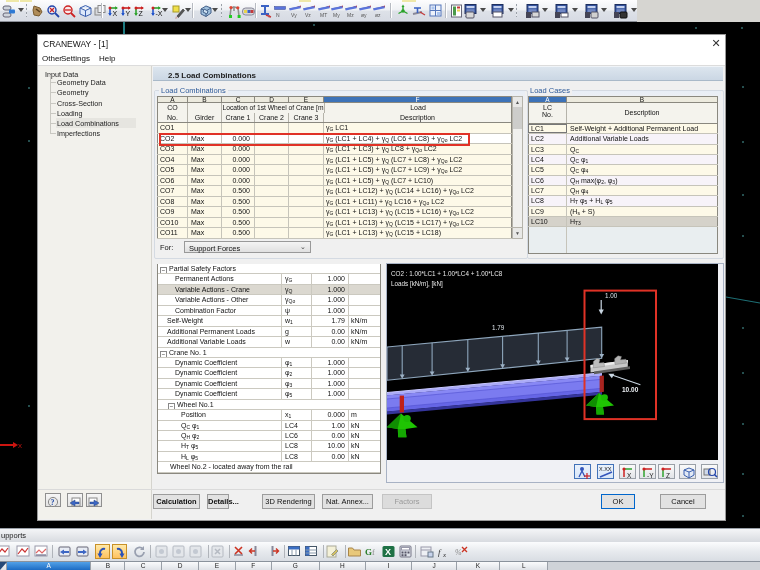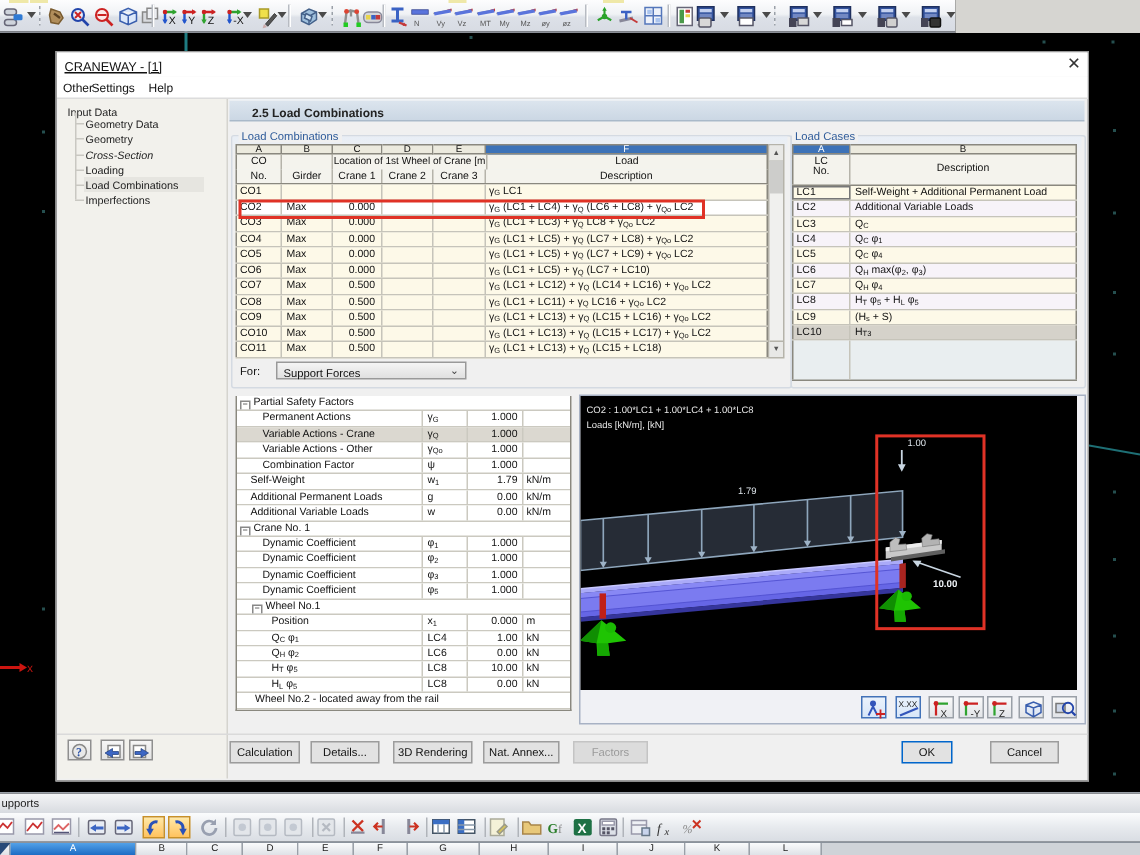--- a/index.html
+++ b/index.html
@@ -6,21 +6,21 @@
  font-family:"Liberation Sans",sans-serif;-webkit-font-smoothing:antialiased;}
 .abs{position:absolute;}
 #topbar{left:0;top:0;width:637px;height:21px;
  background:linear-gradient(#fdfdfe,#f0f2f5 45%,#dde1e8 55%,#d7dbe3);border-bottom:1px solid #8a8e96;}
 #topbarR{left:637px;top:0;width:123px;height:22px;background:#d6d5d1;}
 .vsep{position:absolute;top:3px;width:1px;height:15px;background:#b7bbc2;border-right:1px solid #fff;}
 .vsepd{position:absolute;top:4px;width:1px;height:13px;background:repeating-linear-gradient(#9aa0a8 0 2px,#e8eaee 2px 4px);}
 .dd{position:absolute;top:8px;width:0;height:0;border-left:3px solid transparent;border-right:3px solid transparent;border-top:4px solid #4a4a4a;}
 #dlg{left:37px;top:34px;width:689px;height:487px;background:#f0f0f0;border:1px solid #9a9a9a;box-sizing:border-box;}
 #dlgtitle{left:0;top:0;width:687px;height:16px;background:#fff;}
-#dlgtitle span{position:absolute;left:5px;top:3.5px;font-size:8.5px;color:#111;text-decoration:underline;}
+#dlgtitle span{position:absolute;left:5px;top:3.5px;font-size:8.5px;color:#111;}
 #dlgx{left:670px;top:1px;width:16px;height:14px;font-size:11px;color:#333;text-align:center;line-height:14px;}
 #dlgmenu{left:0;top:16px;width:687px;height:15px;background:#fff;font-size:8px;color:#111;}
 #dlgmenu span{position:absolute;top:2.5px;}
 #menusep{left:0;top:30px;width:687px;height:1px;background:#dcdcdc;}
 #tree{left:1px;top:31px;width:112px;height:453px;background:#f2f1ec;font-size:7.2px;color:#222;}
 #treesep{left:113px;top:31px;width:1px;height:453px;background:#d5d4ce;}
 #hdrband{left:115px;top:31px;width:570px;height:15px;background:linear-gradient(#dce5ee,#cbd7e4);border-top:1px solid #f0f4f8;border-bottom:1px solid #a9b9c9;box-sizing:border-box;}
 #hdrband span{position:absolute;left:15px;top:3.5px;font-size:8px;font-weight:600;color:#222;}
 .grplbl{font-size:7.5px;color:#2d5a99;}
 .btn{position:absolute;height:15px;background:#e2e2e2;border:1px solid #9c9c9c;box-sizing:border-box;
@@ -294,21 +294,21 @@
   <div class="abs" style="left:11px;top:9px;width:1px;height:58px;background:#c9c8c2;"></div>
   <div class="abs" style="left:11px;top:16px;width:6px;height:1px;background:#c9c8c2;"></div>
   <div class="abs" style="left:11px;top:26px;width:6px;height:1px;background:#c9c8c2;"></div>
   <div class="abs" style="left:11px;top:36.5px;width:6px;height:1px;background:#c9c8c2;"></div>
   <div class="abs" style="left:11px;top:47px;width:6px;height:1px;background:#c9c8c2;"></div>
   <div class="abs" style="left:11px;top:57px;width:6px;height:1px;background:#c9c8c2;"></div>
   <div class="abs" style="left:11px;top:67px;width:6px;height:1px;background:#c9c8c2;"></div>
   <div class="abs" style="left:17px;top:52px;width:80px;height:10px;background:#e6e5e0;"></div>
   <span class="abs" style="left:18px;top:12px;">Geometry Data</span>
   <span class="abs" style="left:18px;top:22.3px;">Geometry</span>
-  <span class="abs" style="left:18px;top:32.5px;font-style:italic;">Cross-Section</span>
+  <span class="abs" style="left:18px;top:32.5px;">Cross-Section</span>
   <span class="abs" style="left:18px;top:42.8px;">Loading</span>
   <span class="abs" style="left:18px;top:53px;">Load Combinations</span>
   <span class="abs" style="left:18px;top:63.3px;">Imperfections</span>
  </div>
  <div id="treesep" class="abs"></div>
  <div id="hdrband" class="abs">
         <span>2.5 Load Combinations</span>
       </div>
 
  <div class="abs" style="left:116px;top:55px;width:372px;height:167px;border:1px solid #d4dae2;border-radius:2px;"></div>
@@ -713,22 +713,22 @@
             <text x="4.6" y="8.8" font-size="8" font-weight="bold" fill="#2a52a8" font-family="Liberation Serif">?</text>
           </svg></div>
         <div style="position:absolute;left:29px;top:458px;width:16px;height:14px;background:linear-gradient(#f6f6f6,#e3e3e3);border:1px solid #8f8f8f;box-sizing:border-box;"><svg width="14" height="12">
             <rect x="4" y="2" width="8" height="8" fill="#fff" stroke="#888"></rect>
             <path d="M2,7 l5,-3 v2 h4 v2 h-4 v2 z" fill="#3c66c4" stroke="#23407e" stroke-width="0.5"></path>
           </svg></div>
         <div style="position:absolute;left:48px;top:458px;width:16px;height:14px;background:linear-gradient(#f6f6f6,#e3e3e3);border:1px solid #8f8f8f;box-sizing:border-box;"><svg width="14" height="12">
             <rect x="2" y="2" width="8" height="8" fill="#fff" stroke="#888"></rect>
             <path d="M12,7 l-5,-3 v2 h-4 v2 h4 v2 z" fill="#3c66c4" stroke="#23407e" stroke-width="0.5"></path>
           </svg></div>
-        <div class="btn" style="left:115px;top:459px;width:47px;">Calculation</div>
-        <div class="btn" style="left:169px;top:459px;width:46px;">Details...</div>
+        <div class="btn" style="left:115px;top:459px;width:47px;font-weight:bold;">Calculation</div>
+        <div class="btn" style="left:169px;top:459px;width:22px;font-weight:bold;">Details...</div>
         <div class="btn" style="left:224px;top:459px;width:53px;">3D Rendering</div>
         <div class="btn" style="left:284px;top:459px;width:51px;">Nat. Annex...</div>
         <div class="btn" style="left:344px;top:459px;width:50px;background:#dcdcdc;border-color:#c4c4c4;color:#9a9a9a;">Factors</div>
         <div class="btn" style="left:563px;top:459px;width:34px;border-color:#0066cc;">OK</div>
         <div class="btn" style="left:622px;top:459px;width:46px;">Cancel</div>
       </div>
 </div>
 
 <div id="botpanel" class="abs" style="left:0;top:528px;width:760px;height:42px;">
       <div style="position:absolute;left:0;top:0;width:760px;height:14px;background:linear-gradient(#f4f5f7,#d8dbe0);border-top:1px solid #9aa0a8;box-sizing:border-box;"></div>

